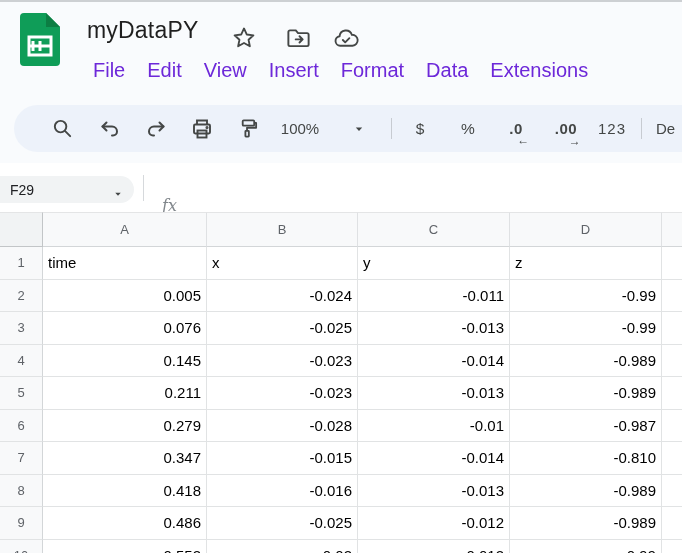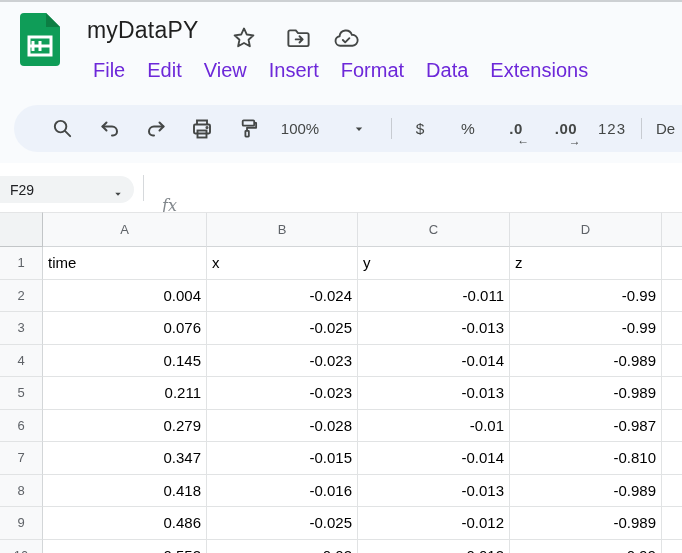--- a/index.html
+++ b/index.html
@@ -210,21 +210,21 @@
       <div class="gh">C</div>
       <div class="gh">D</div>
       <div class="gh"></div>
       <div class="gh rowh">1</div>
       <div class="cell left">time</div>
       <div class="cell left">x</div>
       <div class="cell left">y</div>
       <div class="cell left">z</div>
       <div class="cell"></div>
       <div class="gh rowh">2</div>
-      <div class="cell">0.004</div>
+      <div class="cell">0.005</div>
       <div class="cell">-0.024</div>
       <div class="cell">-0.011</div>
       <div class="cell">-0.99</div>
       <div class="cell"></div>
       <div class="gh rowh">3</div>
       <div class="cell">0.076</div>
       <div class="cell">-0.025</div>
       <div class="cell">-0.013</div>
       <div class="cell">-0.99</div>
       <div class="cell"></div>

